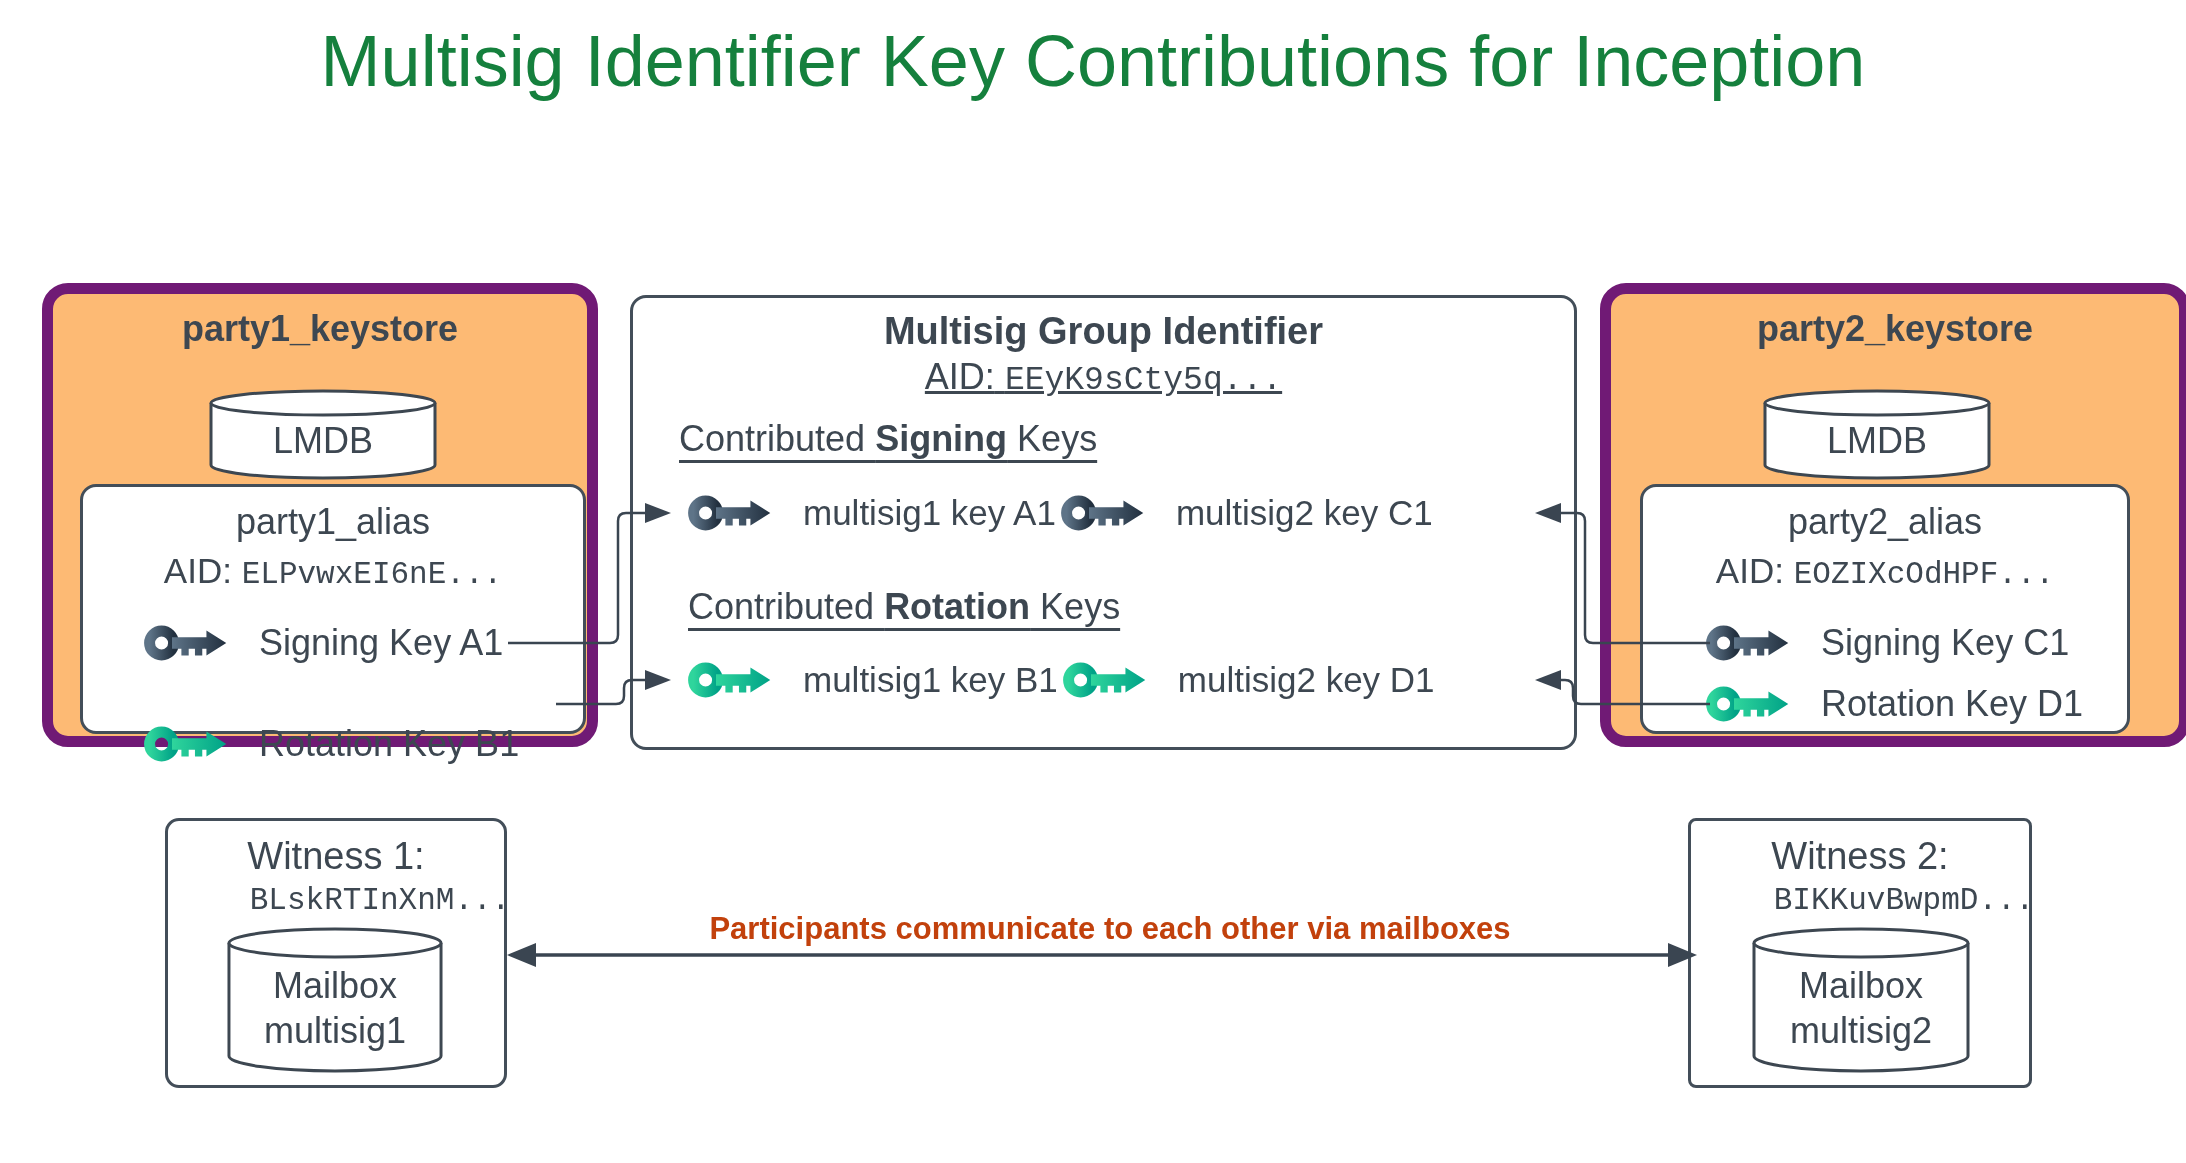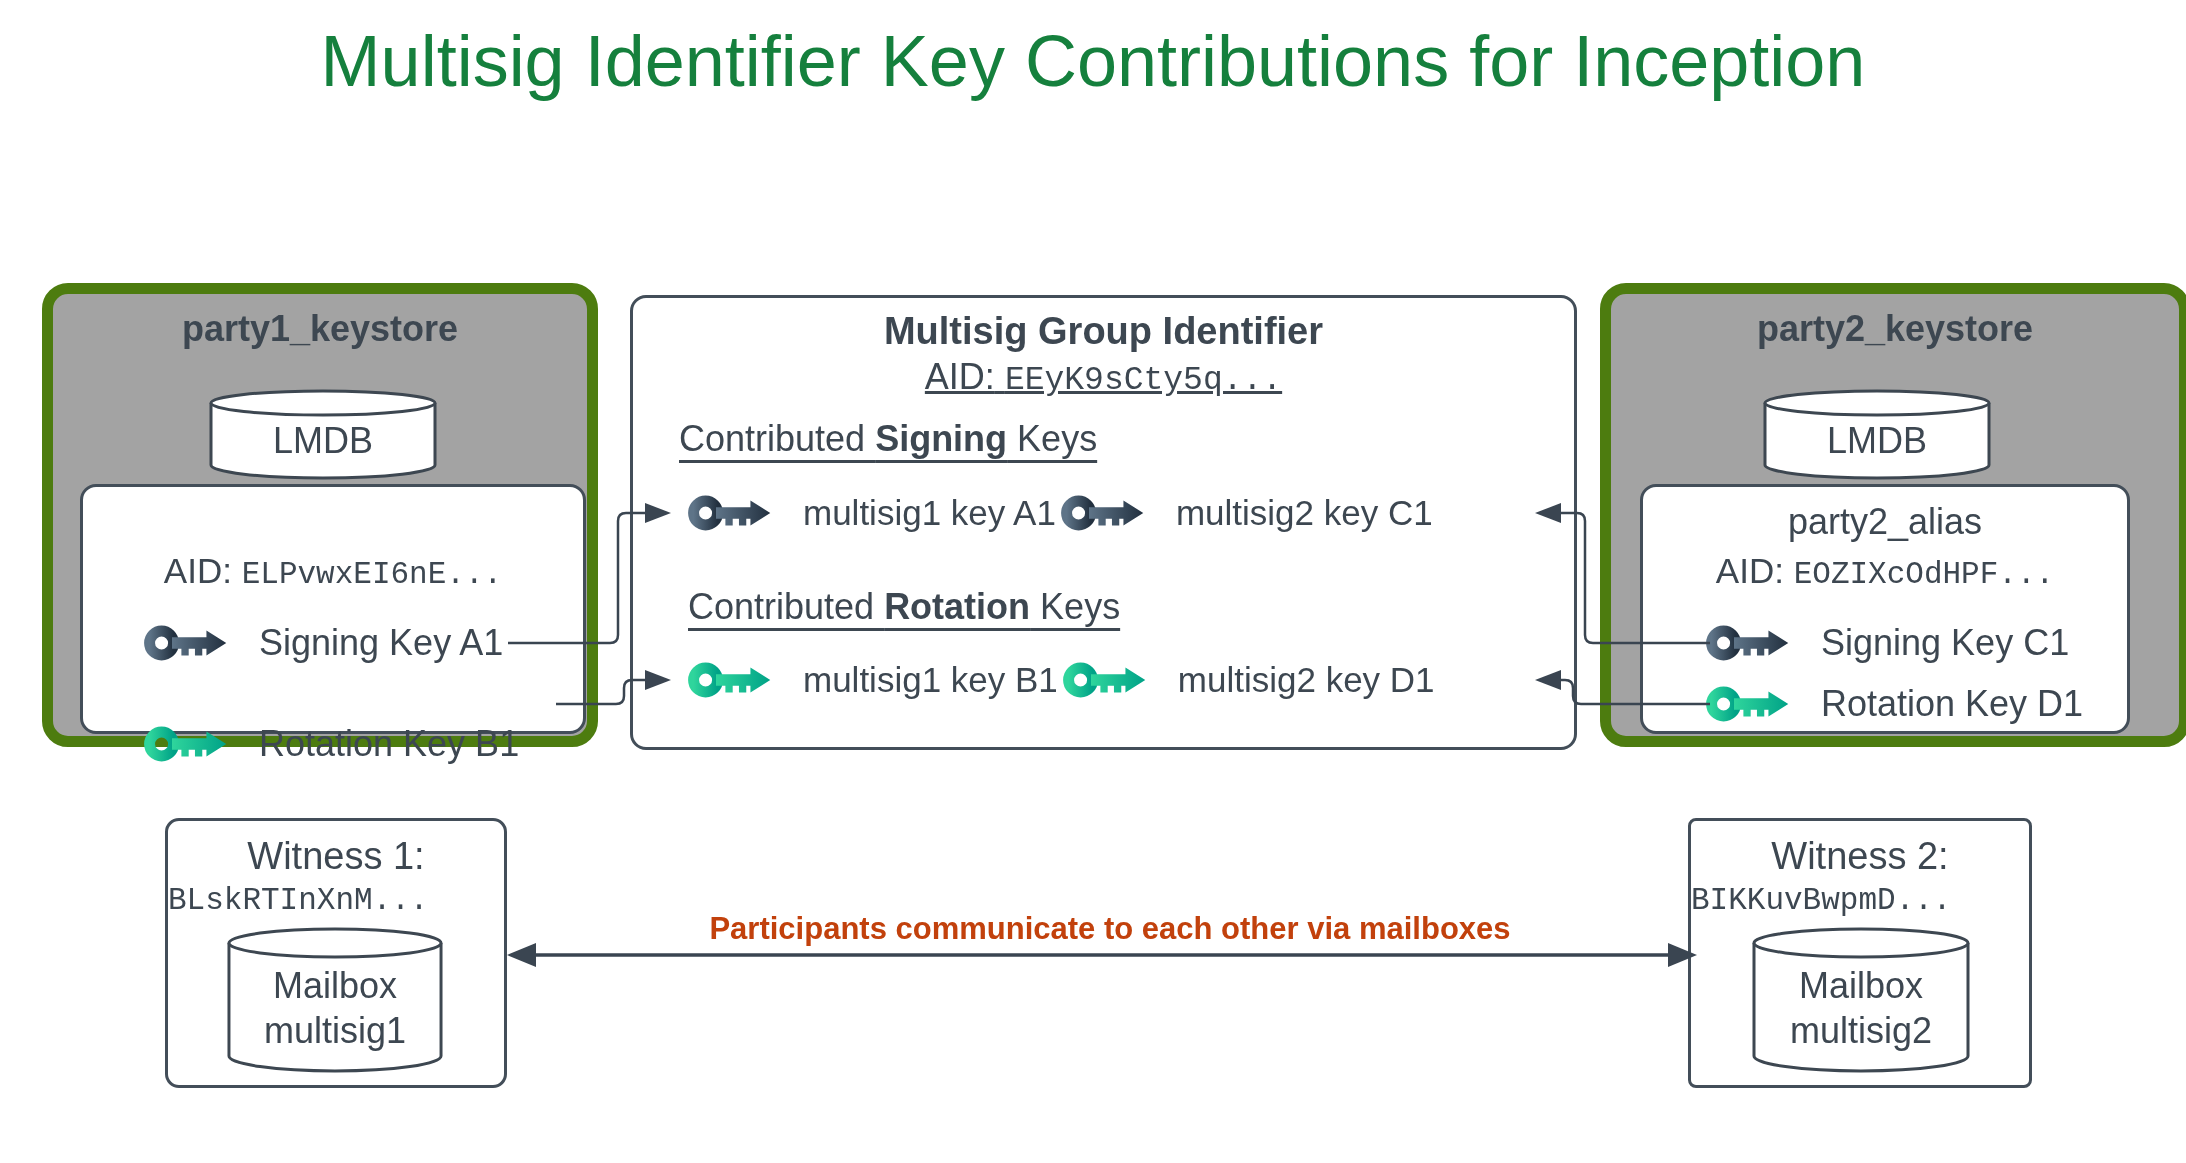--- a/index.html
+++ b/index.html
@@ -5,21 +5,21 @@
   html,body{margin:0;padding:0;background:#ffffff;}
   #canvas{
     position:relative;width:2186px;height:1163px;background:#ffffff;overflow:hidden;
     font-family:"Liberation Sans",sans-serif;color:#3d4751;
   }
   .abs{position:absolute;}
   .mono{font-family:"Liberation Mono","DejaVu Sans Mono",monospace;}
   #title{top:20px;left:0;width:100%;text-align:center;font-size:72px;font-weight:400;color:#15803d;letter-spacing:0px;}
 
   
-  .keystore{border:11px solid #4d7c0f;border-radius:26px;box-sizing:border-box;background:#a3a3a3;}
+  .keystore{border:11px solid #701a75;border-radius:26px;box-sizing:border-box;background:#fdba74;}
   .box-thin{border:3px solid #434e59;border-radius:16px;box-sizing:border-box;background:#ffffff;}
 
   .ks-label{top:14px;left:0;width:100%;text-align:center;font-size:36px;font-weight:700;}
   .alias-label{top:14px;left:0;width:100%;text-align:center;font-size:36px;}
   .aid-line{top:64px;left:0;width:100%;text-align:center;font-size:35px;white-space:nowrap;}
   .aid-line .mono{font-size:31px;}
 
   .keyrow{display:flex;align-items:center;white-space:nowrap;}
   .keyrow .klabel{font-size:36px;margin-left:10px;}
   .keyrow svg{flex:0 0 auto;}
@@ -27,21 +27,21 @@
   
   .c-title{top:12px;left:0;width:100%;text-align:center;font-size:38px;font-weight:700;}
   .c-aid{top:58px;left:0;width:100%;text-align:center;font-size:36px;white-space:nowrap;text-decoration:underline;}
   .c-aid .mono{font-size:33px;}
   .heading{font-size:36px;white-space:nowrap;}
   .heading .u{text-decoration:underline;text-decoration-thickness:2.5px;text-underline-offset:9px;}
   .crow .klabel{font-size:35px;margin-left:10px;margin-right:4px;}
 
   
   .w-title{top:14px;left:0;width:100%;text-align:center;font-size:38px;}
-  .w-aid{top:62px;left:0;width:100%;text-align:left;font-size:31px;}
+  .w-aid{top:62px;left:0;width:100%;text-align:center;font-size:31px;padding-left:44px;}
 
   .cyl-label{position:absolute;left:0;width:100%;text-align:center;font-size:36px;}
   .mail-label{position:absolute;left:0;width:100%;top:38px;text-align:center;font-size:36px;line-height:1.26;}
 
   #arrow-label{left:560px;top:911px;width:1100px;text-align:center;font-size:31px;font-weight:700;color:#c2410c;}
 
   #overlay{position:absolute;left:0;top:0;width:2186px;height:1163px;pointer-events:none;z-index:6;}
   .cylsvg{position:absolute;left:0;top:0;width:100%;height:100%;}
 </style>
 </head>
@@ -77,20 +77,21 @@
   <div class="abs keystore" style="left:42px;top:283px;width:556px;height:464px;">
     <div class="abs ks-label">party1_keystore</div>
     <div class="abs" style="left:155px;top:94px;width:230px;height:92px;">
       <svg class="cylsvg" viewBox="0 0 230 92" preserveAspectRatio="none">
         <path d="M3 15 L3 77 A112 13 0 0 0 227 77 L227 15" fill="#ffffff" stroke="#3d4751" stroke-width="3"></path>
         <ellipse cx="115" cy="15" rx="112" ry="12" fill="#ffffff" stroke="#3d4751" stroke-width="3"></ellipse>
       </svg>
       <div class="cyl-label" style="top:32px;">LMDB</div>
     </div>
     <div class="abs box-thin" style="left:27px;top:190px;width:506px;height:250px;">
+      <div class="abs alias-label">party1_alias</div>
       <div class="abs aid-line">
         <span>AID:</span>
         <span class="mono">ELPvwxEI6nE...</span>
       </div>
       <div class="abs keyrow" style="left:60px;top:132px;">
         <svg width="106" height="48" viewBox="0 0 100 46">
             <use href="#key-dark"></use>
           </svg>
         <span class="klabel">Signing Key A1</span>
       </div>

